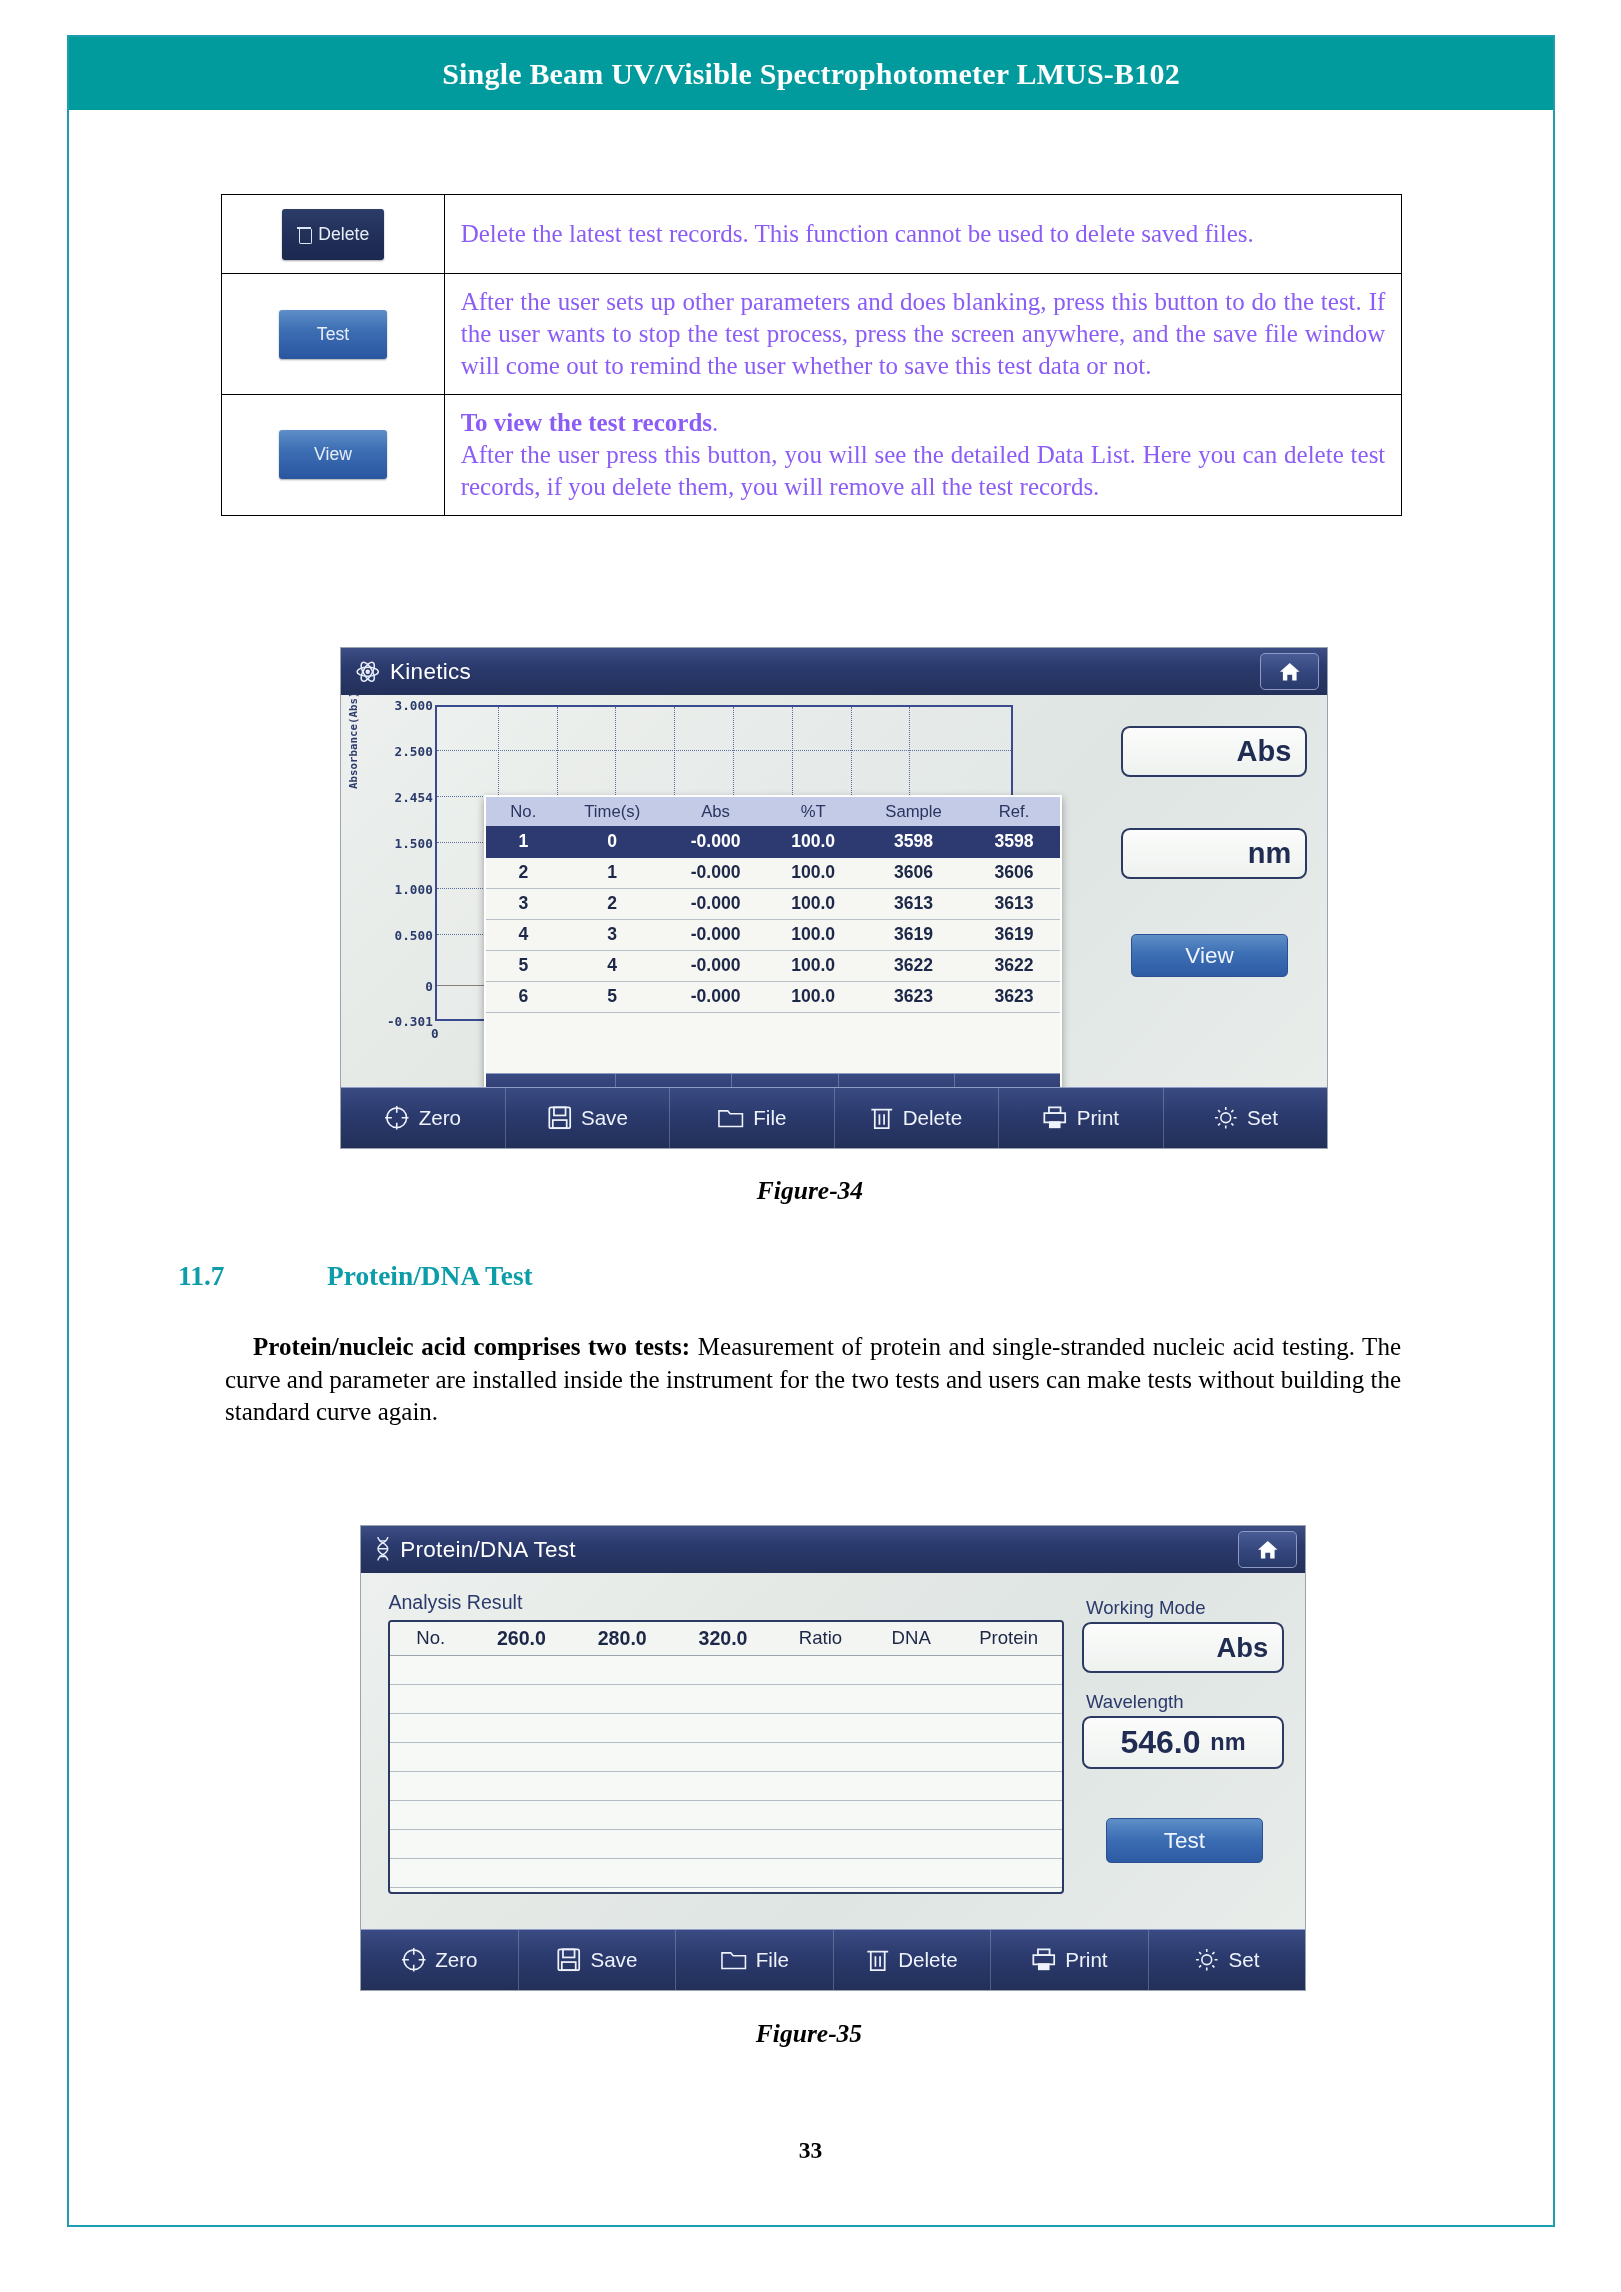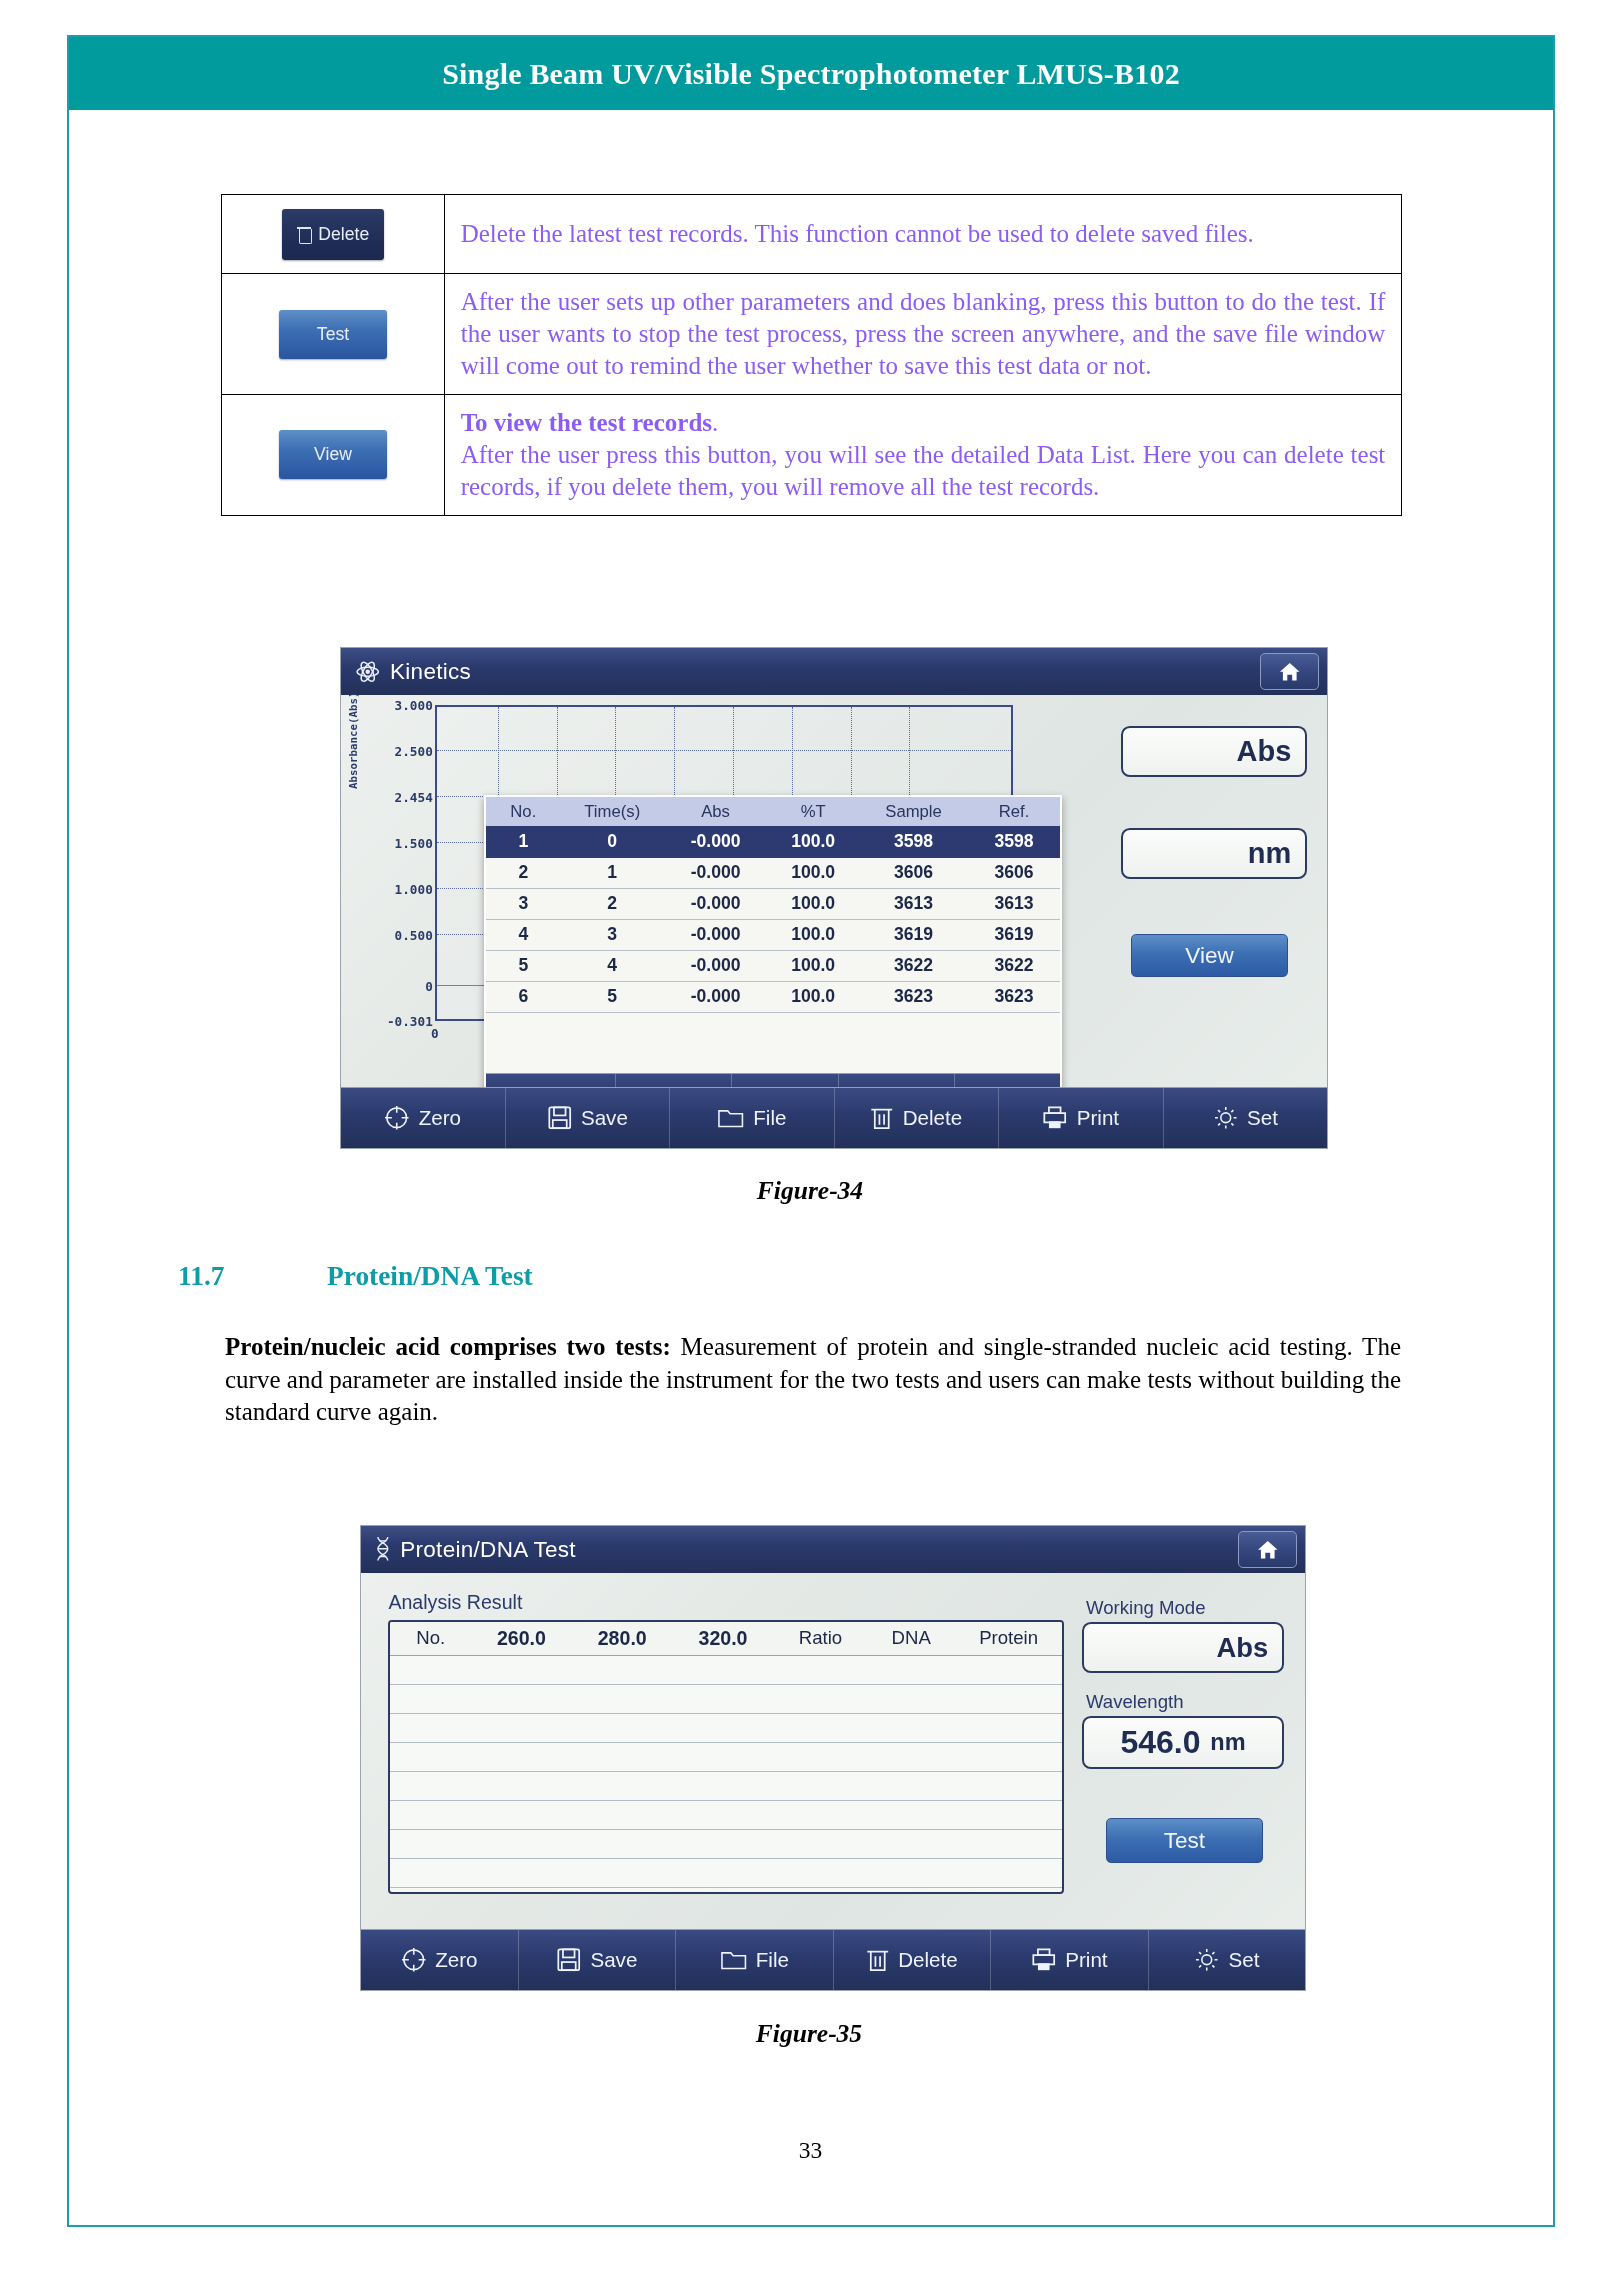--- a/index.html
+++ b/index.html
@@ -302,21 +302,21 @@
   .body-par {
     position: absolute;
     left: 225px; top: 1331px;
     width: 1176px;
     font-size: 25px;
     line-height: 1.3;
     text-align: justify;
     text-justify: inter-word;
     color: #000;
   }
-  .body-par b { font-weight: bold; }
+  .body-par b { font-weight: bold; margin-left: 28px; }
 
   
   #fig35 { left: 336px; top: 1525px; width: 946px; height: 466px; }
   #fig35 .screen { width: 946px; height: 466px; }
 
   .analysis-label {
     position: absolute; left: 27.4px; top: 65px;
     font-size: 19.6px; color: #2b3a6b;
   }
   .result-box {
@@ -773,14 +773,14 @@
           </svg>
         </span>
         <span>Set</span>
       </div>
     </div>
   </div>
 </div>
 
 <div class="fig-caption" style="left:336px; top:2019px; width:946px;">Figure-35</div>
 
-<div style="position:absolute; left:0; top:2137px; width:1621px; text-align:center; font-size:23.5px; font-family:'Liberation Serif', serif;">33</div>
+<div style="position:absolute; left:0; top:2137px; width:1621px; text-align:center; font-size:23.5px; font-family:'Liberation Serif', serif;font-weight:bold;">33</div>
 
 
 </body></html>

